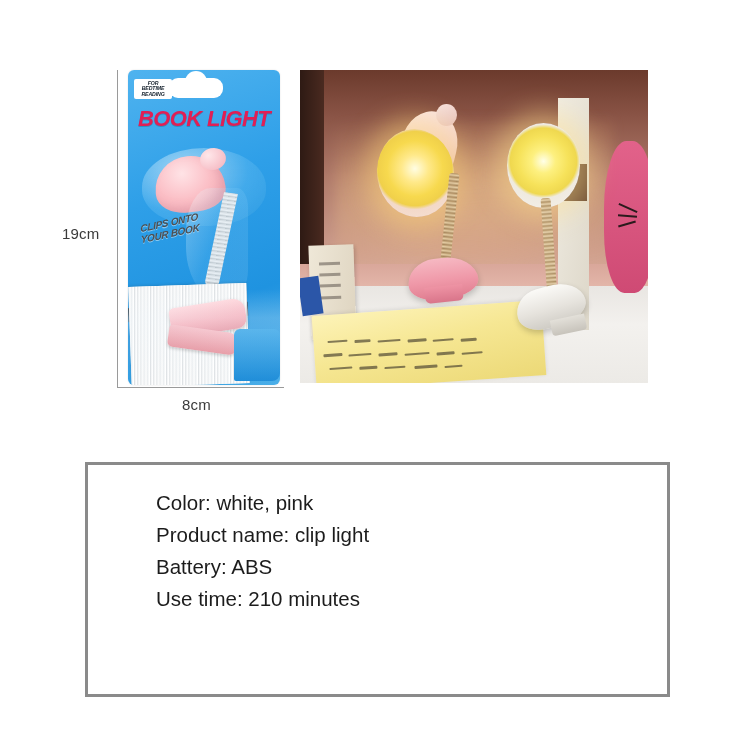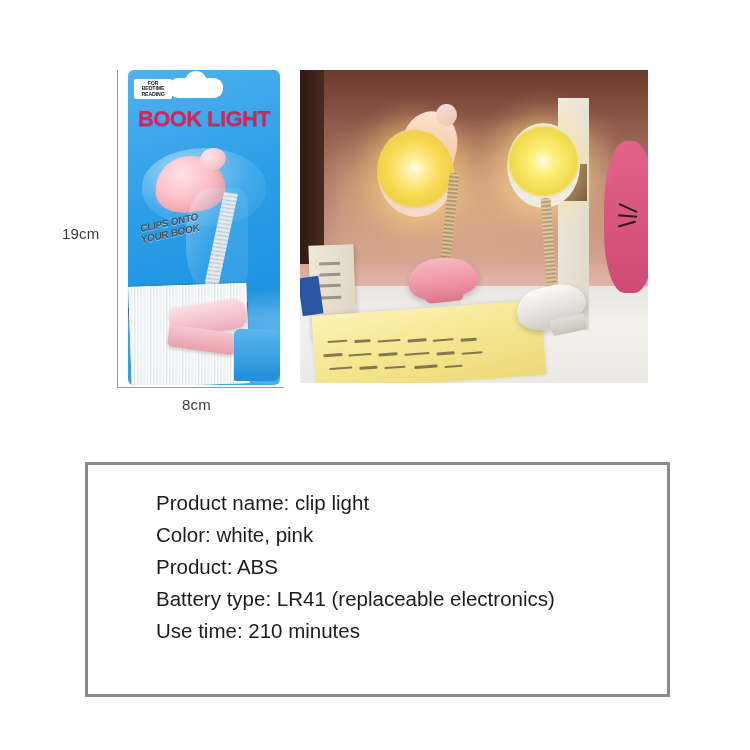--- a/index.html
+++ b/index.html
@@ -48,20 +48,21 @@
   #package-card {
     position: absolute;
     left: 128px;
     top: 70px;
     width: 152px;
     height: 315px;
     background: linear-gradient(160deg, #4fb3ef 0%, #2e9fe8 38%, #1f93e0 72%, #4aaee8 100%);
     border-radius: 6px;
     overflow: hidden;
     box-shadow: 0 0 2px rgba(0,0,0,.12);
+    font-style: italic;
   }
   
   #package-card::after{
     content:"";
     position:absolute;
     left:0; bottom:0; width:100%; height:96px;
     background:linear-gradient(180deg, rgba(255,255,255,0) 0%, rgba(240,248,253,.22) 30%, rgba(255,255,255,.0) 100%);
     pointer-events:none;
   }
 
@@ -620,19 +621,18 @@
   <div class="lamp" id="lamp-pink-jaw"></div>
 
   <div class="lamp lamp-shade" id="lamp-white-shade"></div>
   <div class="lamp" id="lamp-white-neck"></div>
   <div class="lamp" id="lamp-white-base"></div>
   <div class="lamp" id="lamp-white-jaw"></div>
 </div>
 
 <div id="info-box">
   <ul id="info-list">
+    <li>Color: white, pink</li>
     <li>Product name: clip light</li>
-    <li>Color: white, pink</li>
-    <li>Product: ABS</li>
-    <li>Battery type: LR41 (replaceable electronics)</li>
+    <li>Battery: ABS</li>
     <li>Use time: 210 minutes</li>
   </ul>
 </div>
 
 </body></html>

